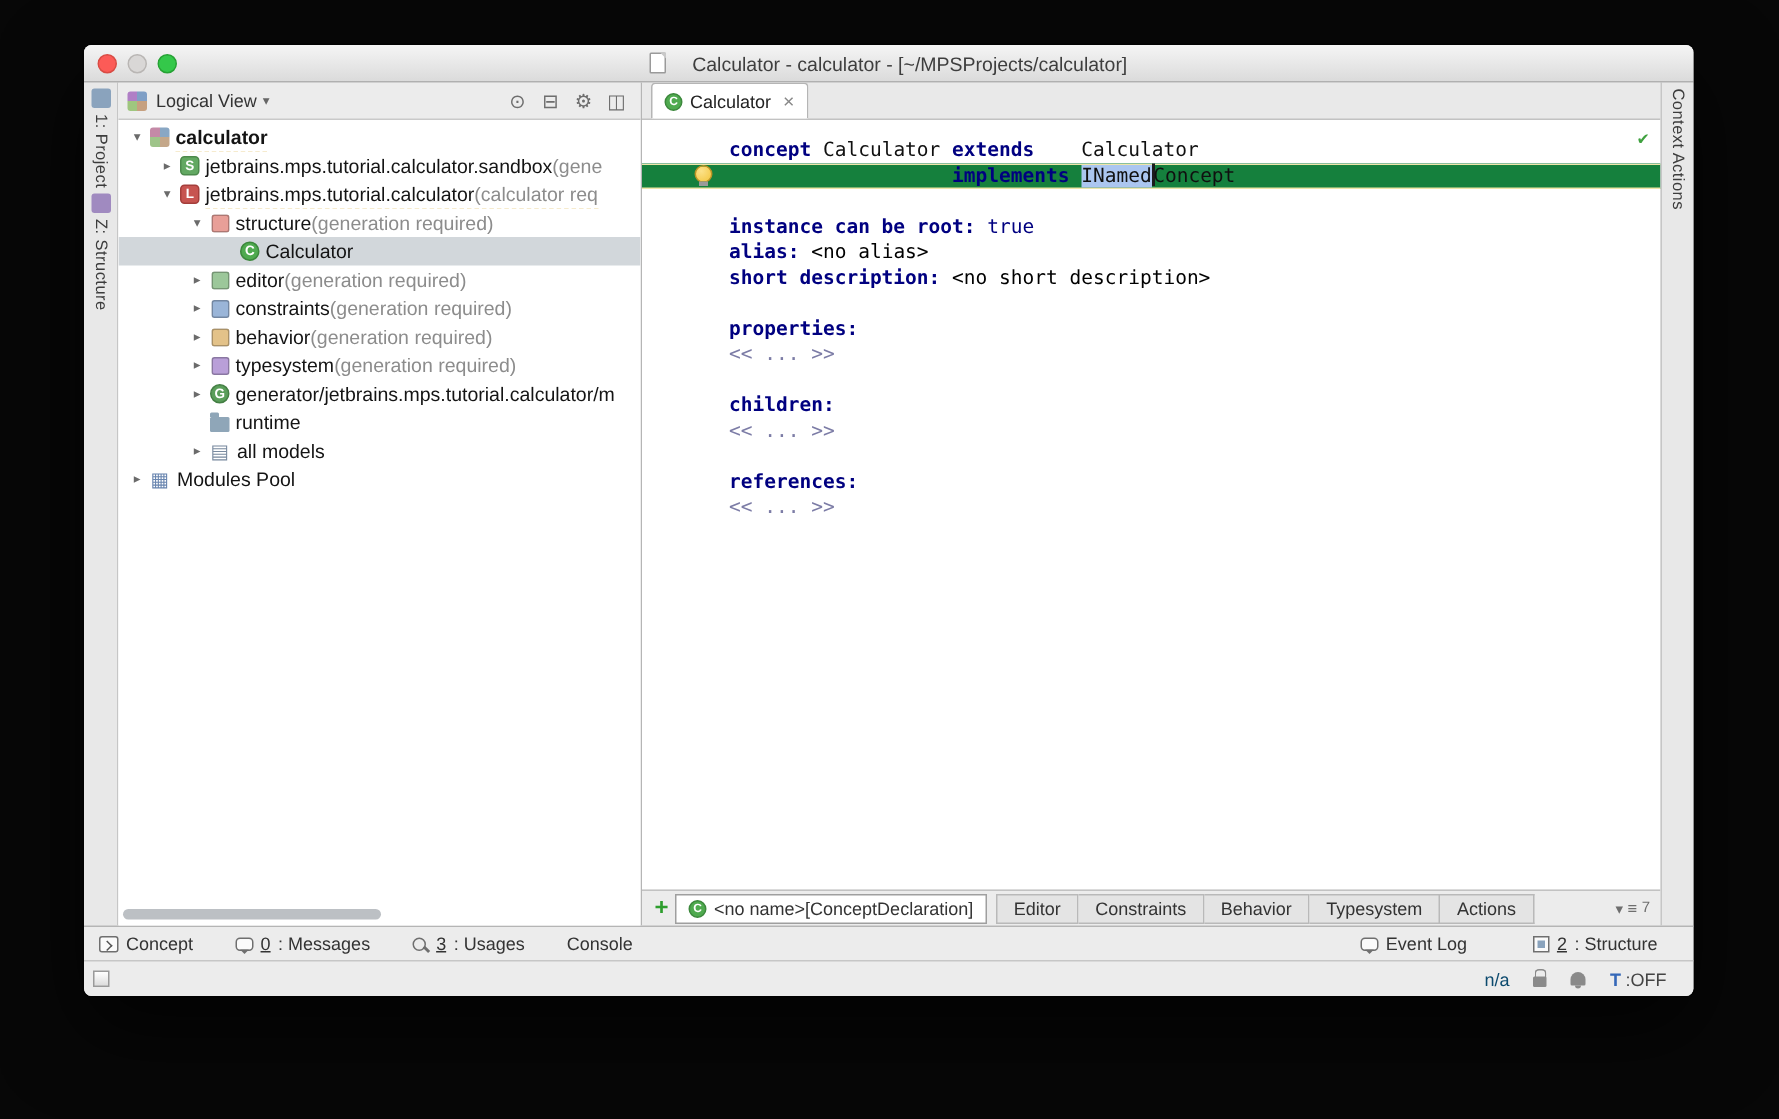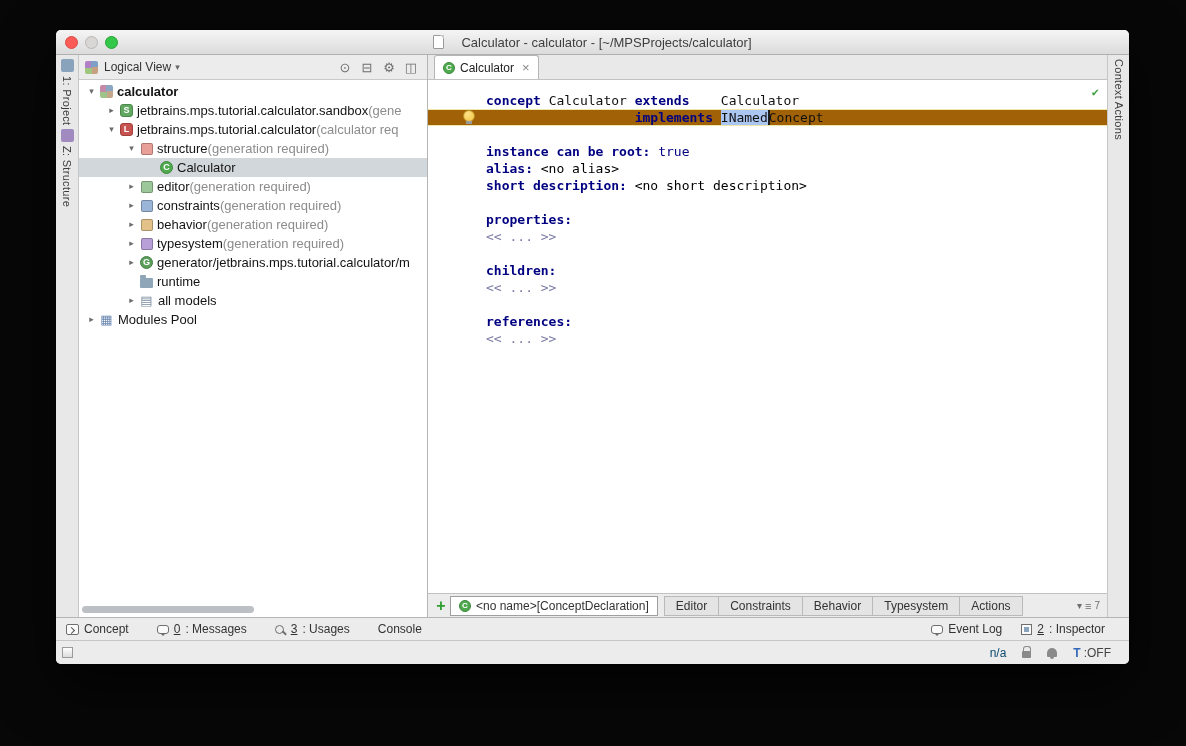--- a/index.html
+++ b/index.html
@@ -62,21 +62,21 @@
   .tw-label.bold{font-weight:bold;}
   .tw-suffix{color:#8c8c8c;}
   .tree-hscroll{position:absolute;bottom:4px;left:3px;width:172px;height:7px;background:#bcc0c4;border-radius:4px;}
   
   .editor-pane{flex:1;display:flex;flex-direction:column;min-width:0;background:#fff;}
   .tabbar{flex:0 0 25px;background:#e9e9e9;border-bottom:1px solid #c2c2c2;display:flex;align-items:flex-end;padding-left:6px;}
   .etab{height:24px;background:#fff;border:1px solid #b5b5b5;border-bottom:none;border-radius:3px 3px 0 0;display:flex;align-items:center;gap:5px;padding:0 8px;font-size:12px;color:#222;}
   .etab .close{color:#888;font-size:13px;margin-left:3px;}
   .code{flex:1;position:relative;font-family:"DejaVu Sans Mono",monospace;font-size:13px;line-height:17px;padding-top:12px;overflow:hidden;}
   .code-line{height:17px;white-space:pre;padding-left:58px;position:relative;}
-  .code-line.hl{background:#a16207;box-shadow:inset 0 1px 0 #efe6a9, inset 0 -1px 0 #efe6a9;}
+  .code-line.hl{background:#15803d;box-shadow:inset 0 1px 0 #efe6a9, inset 0 -1px 0 #efe6a9;}
   .kw{color:#000080;font-weight:bold;}
   .txt{color:#101010;}
   .bool{color:#000080;}
   .ph2{color:#000000;}
   .cell{color:#7c7ca6;}
   .sel{background:#abc6f0;}
   .caret{display:inline-block;width:2px;height:15px;background:#1c1c1c;vertical-align:-3px;margin-right:-1px;}
   .bulb{position:absolute;left:35px;top:1px;width:11px;height:15px;}
   .bulb::before{content:"";position:absolute;top:0;left:0;width:10px;height:10px;border-radius:50%;background:radial-gradient(circle at 35% 30%,#fce28a,#f3c53d);border:1px solid #bb9426;}
   .bulb::after{content:"";position:absolute;left:3px;bottom:1px;width:6px;height:3px;background:#9a9a9a;}
@@ -86,21 +86,21 @@
   .node-tab{display:flex;align-items:center;gap:5px;background:#fff;border:1px solid #9f9f9f;height:20px;padding:0 8px;margin-right:6px;}
   .aspect-tab{height:20px;border:1px solid #b9b9b9;border-left:none;background:#e4e4e4;display:flex;align-items:center;padding:0 11px;cursor:default;}
   .aspect-tab.first{border-left:1px solid #b9b9b9;}
   .tab-overflow{margin-left:auto;margin-right:3px;display:flex;align-items:center;gap:3px;color:#6e6e6e;font-size:10px;}
   .ov-list{font-size:11px;}
   .ov-count{font-size:10px;}
   
   .toolbar{flex:0 0 23px;background:#ececec;border-top:1px solid #b5b5b5;display:flex;align-items:center;padding:0 24px 0 10px;font-size:12px;color:#333;}
   .tb-item{display:flex;align-items:center;gap:5px;margin-right:28px;cursor:default;}
   .tb-right{margin-left:auto;display:flex;}
-  .tb-right .tb-item{margin-right:0;margin-left:19px;}
+  .tb-right .tb-item{margin-right:0;margin-left:44px;}
   .mn{text-decoration:underline;}
   .tb-icon{display:inline-block;position:relative;}
   .icon-terminal{width:13px;height:11px;border:1px solid #6f6f6f;border-radius:2px;background:#fafafa;}
   .icon-terminal::before{content:"";position:absolute;left:2px;top:3px;width:4px;height:4px;border-right:1.5px solid #555;border-bottom:1.5px solid #555;transform:rotate(-45deg);}
   .icon-balloon{width:12px;height:9px;border:1px solid #6f6f6f;border-radius:3px;background:#fafafa;}
   .icon-balloon::after{content:"";position:absolute;left:2px;bottom:-3px;border-left:3px solid transparent;border-right:3px solid transparent;border-top:3px solid #6f6f6f;}
   .icon-magnifier{width:9px;height:9px;border:1.5px solid #6f6f6f;border-radius:50%;margin-right:2px;}
   .icon-magnifier::after{content:"";position:absolute;width:5px;height:1.5px;background:#6f6f6f;transform:rotate(45deg);right:-4px;bottom:-1px;}
   .icon-inspector{width:11px;height:11px;border:1px solid #6f6f6f;background:#fafafa;}
   .icon-inspector::after{content:"";position:absolute;left:2px;top:2px;width:5px;height:5px;background:#8aa3bd;}
@@ -334,21 +334,21 @@
         </div>
       </div>
     <div class="tb-right">
         <div class="tb-item">
           <span class="tb-icon icon-balloon"></span>
           <span class="tb-label">Event Log</span>
         </div>
         <div class="tb-item">
           <span class="tb-icon icon-inspector"></span>
           <span class="mn">2</span>
-          <span class="tb-label">: Inspector</span>
+          <span class="tb-label">: Structure</span>
         </div>
       </div>
   </div>
 
   <div class="statusbar">
     <span class="grip"></span>
     <div class="sb-right">
       <span class="sb-pos">n/a</span>
       <span class="icon-lock"></span>
       <span class="icon-bell"></span>

